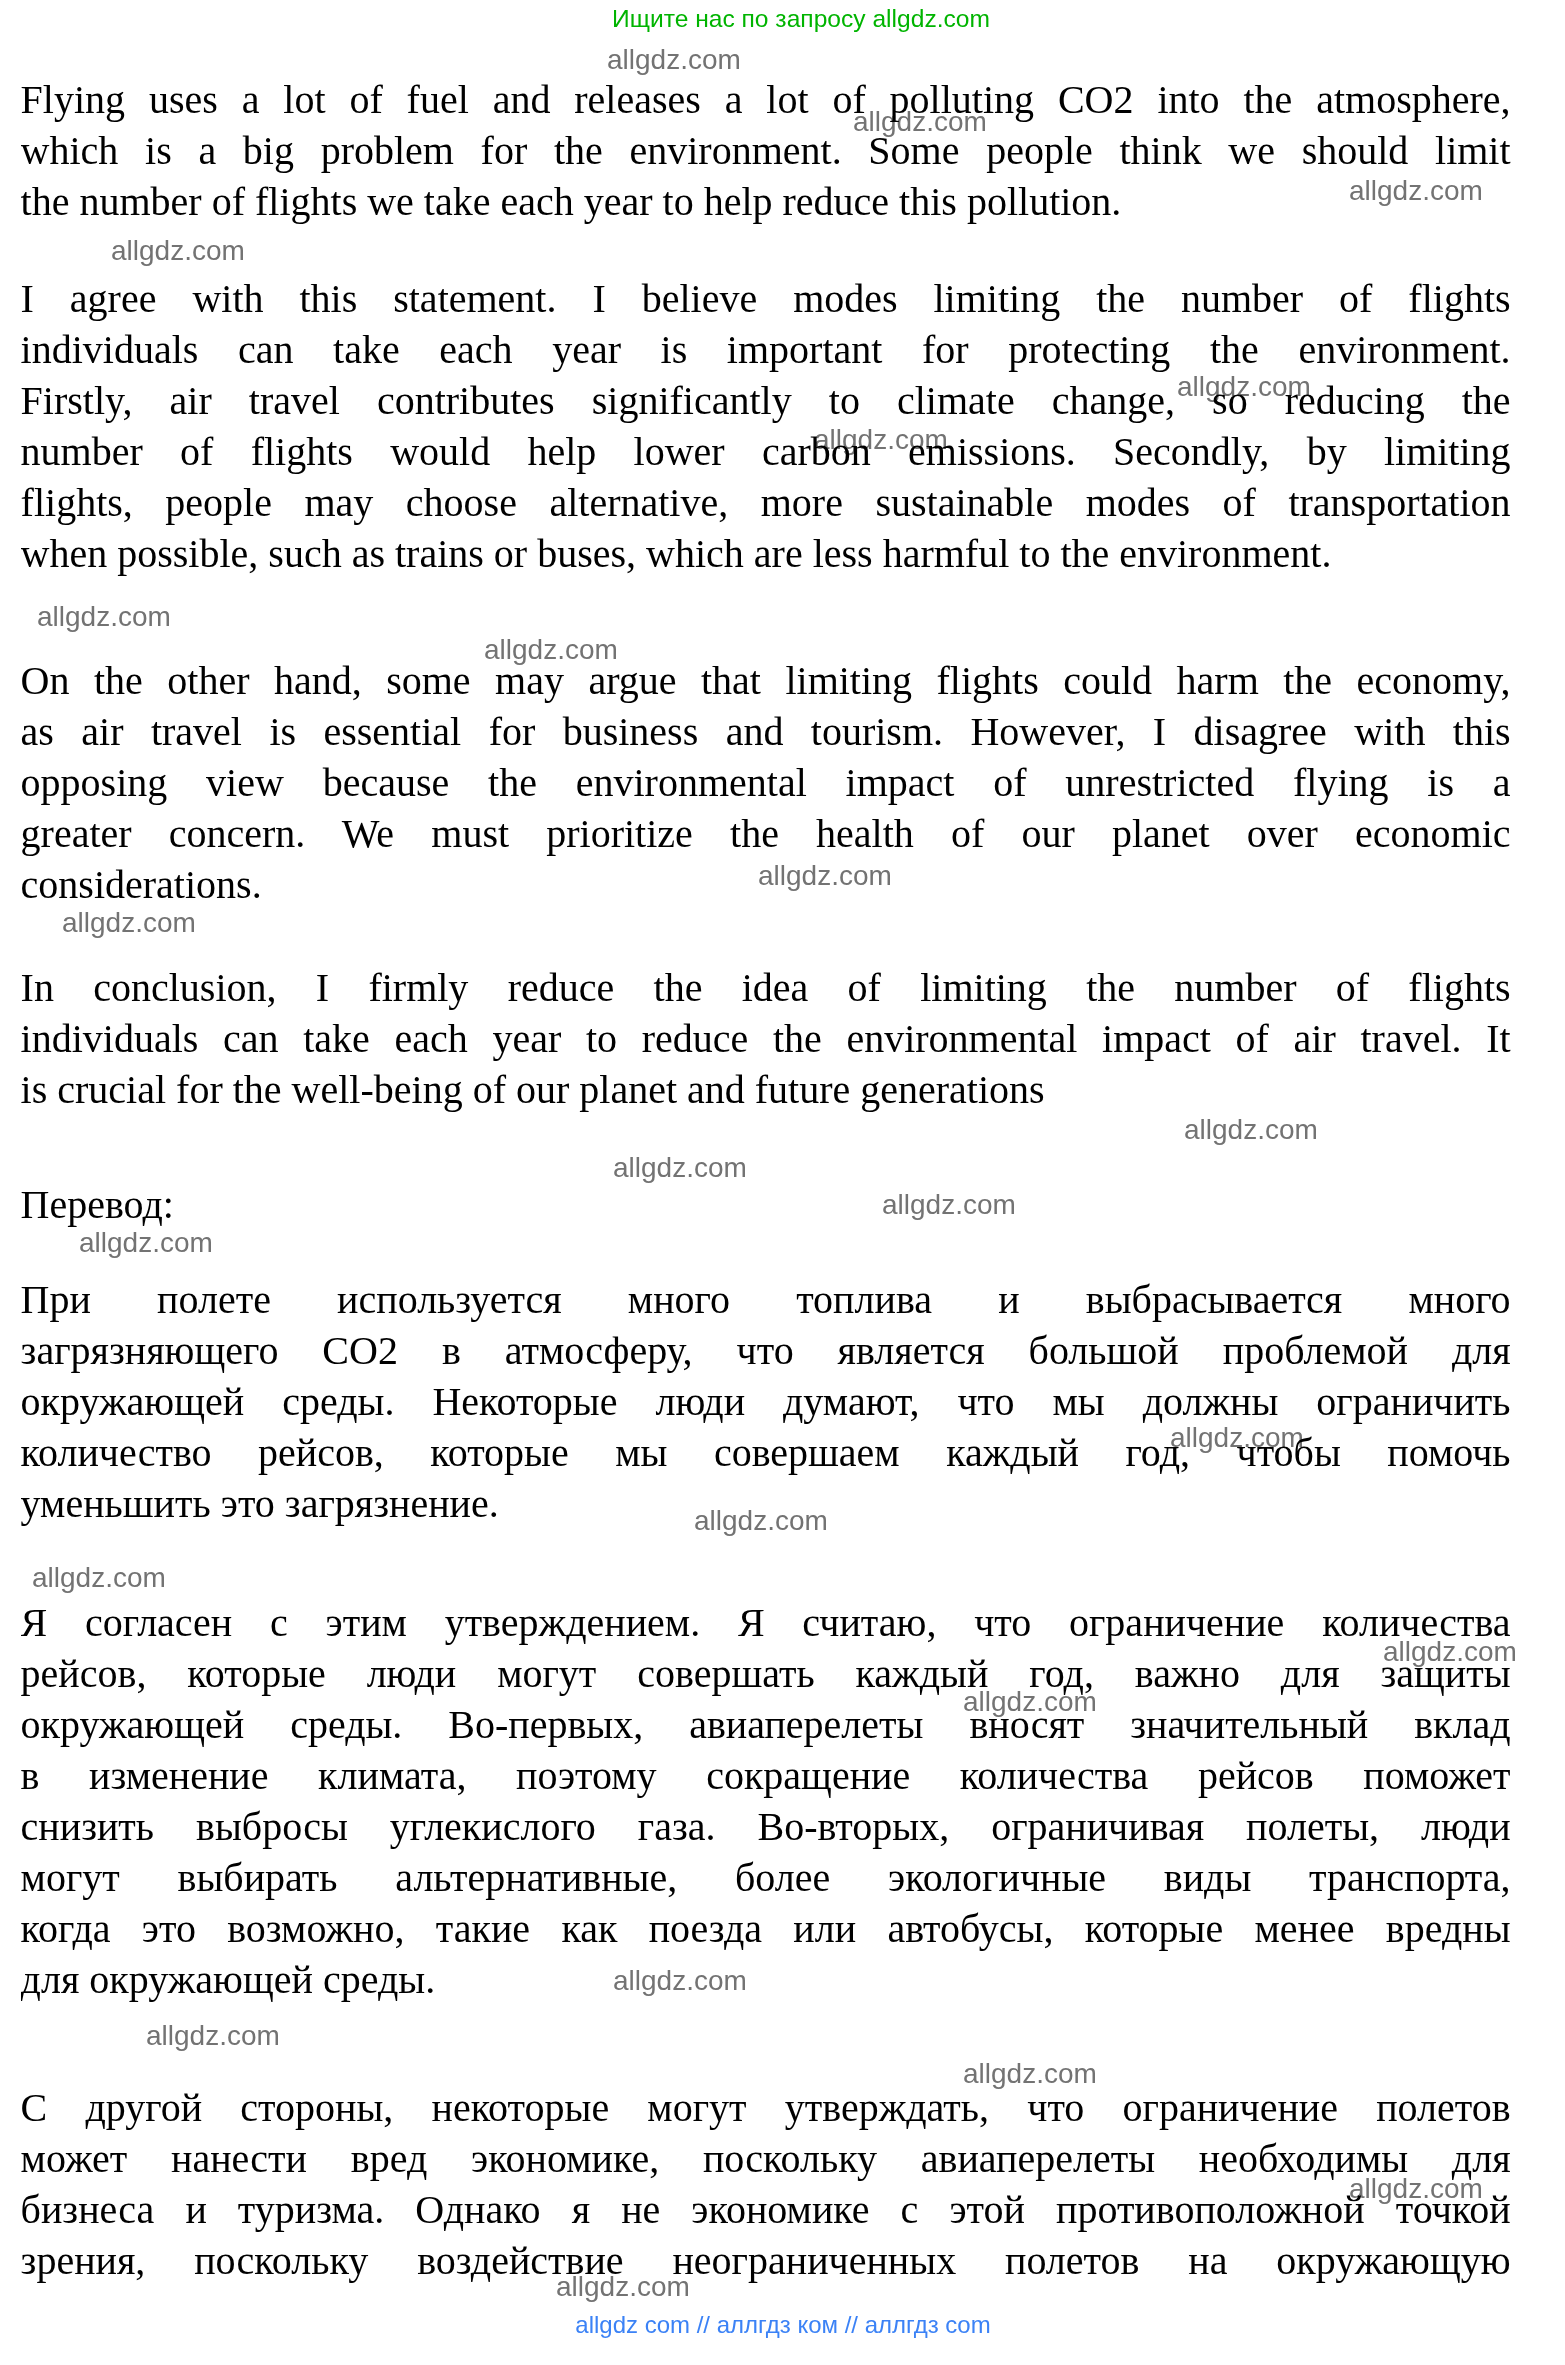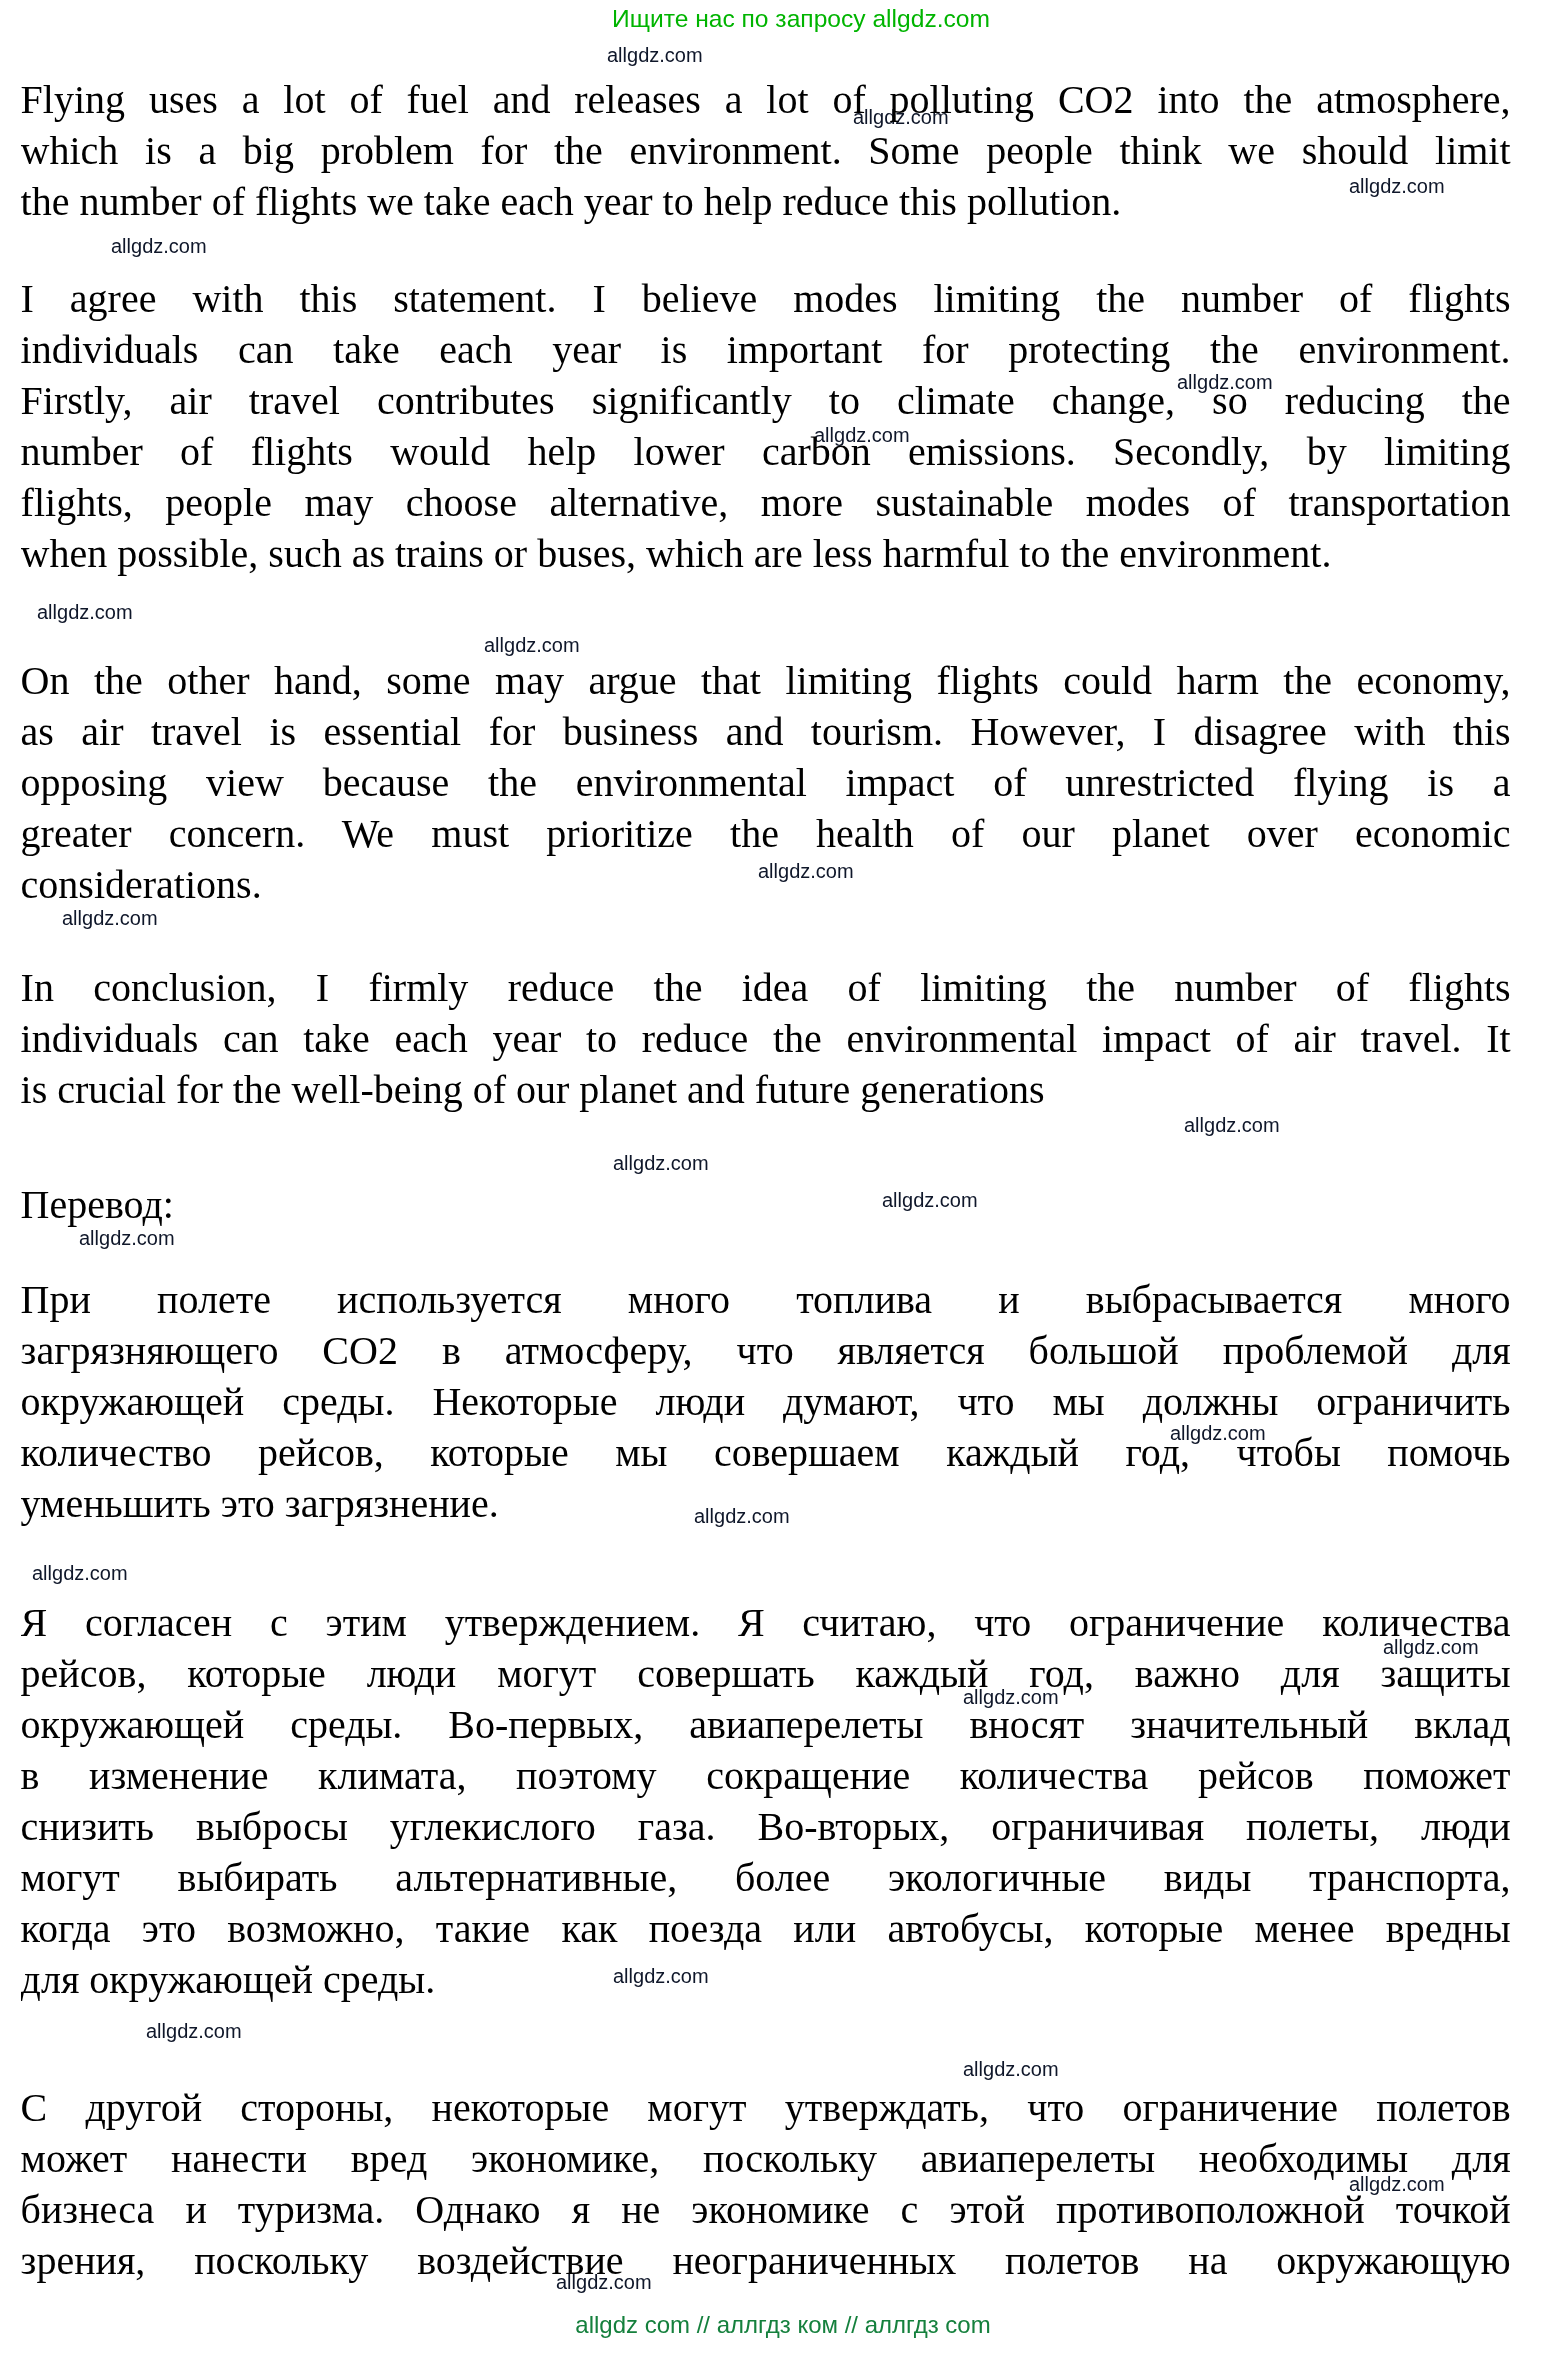--- a/index.html
+++ b/index.html
@@ -20,22 +20,22 @@
     text-align: center;
     font-family: "Liberation Sans", sans-serif;
     font-size: 24.6px;
     color: #00b400;
     white-space: nowrap;
     padding-left: 36px;
   }
   .wm {
     position: absolute;
     font-family: "Liberation Sans", sans-serif;
-    font-size: 20px;
-    color: #0f172a;
+    font-size: 28px;
+    color: #737373;
     white-space: nowrap;
   }
   .para {
     position: absolute;
     left: 20.6px;
     width: 1490px;
     font-size: 40px;
     line-height: 51px;
     color: #000000;
   }
@@ -49,21 +49,21 @@
     text-align: center;
     text-align-last: left;
   }
   .footer {
     position: absolute;
     top: 2311px; left: 0;
     width: 100%;
     text-align: center;
     font-family: "Liberation Sans", sans-serif;
     font-size: 24px;
-    color: #15803d;
+    color: #3b82f6;
     white-space: nowrap;
   }
 </style>
 </head>
 <body>
 
 <div class="page">
 
   <div class="banner">Ищите нас по запросу allgdz.com</div>
 

